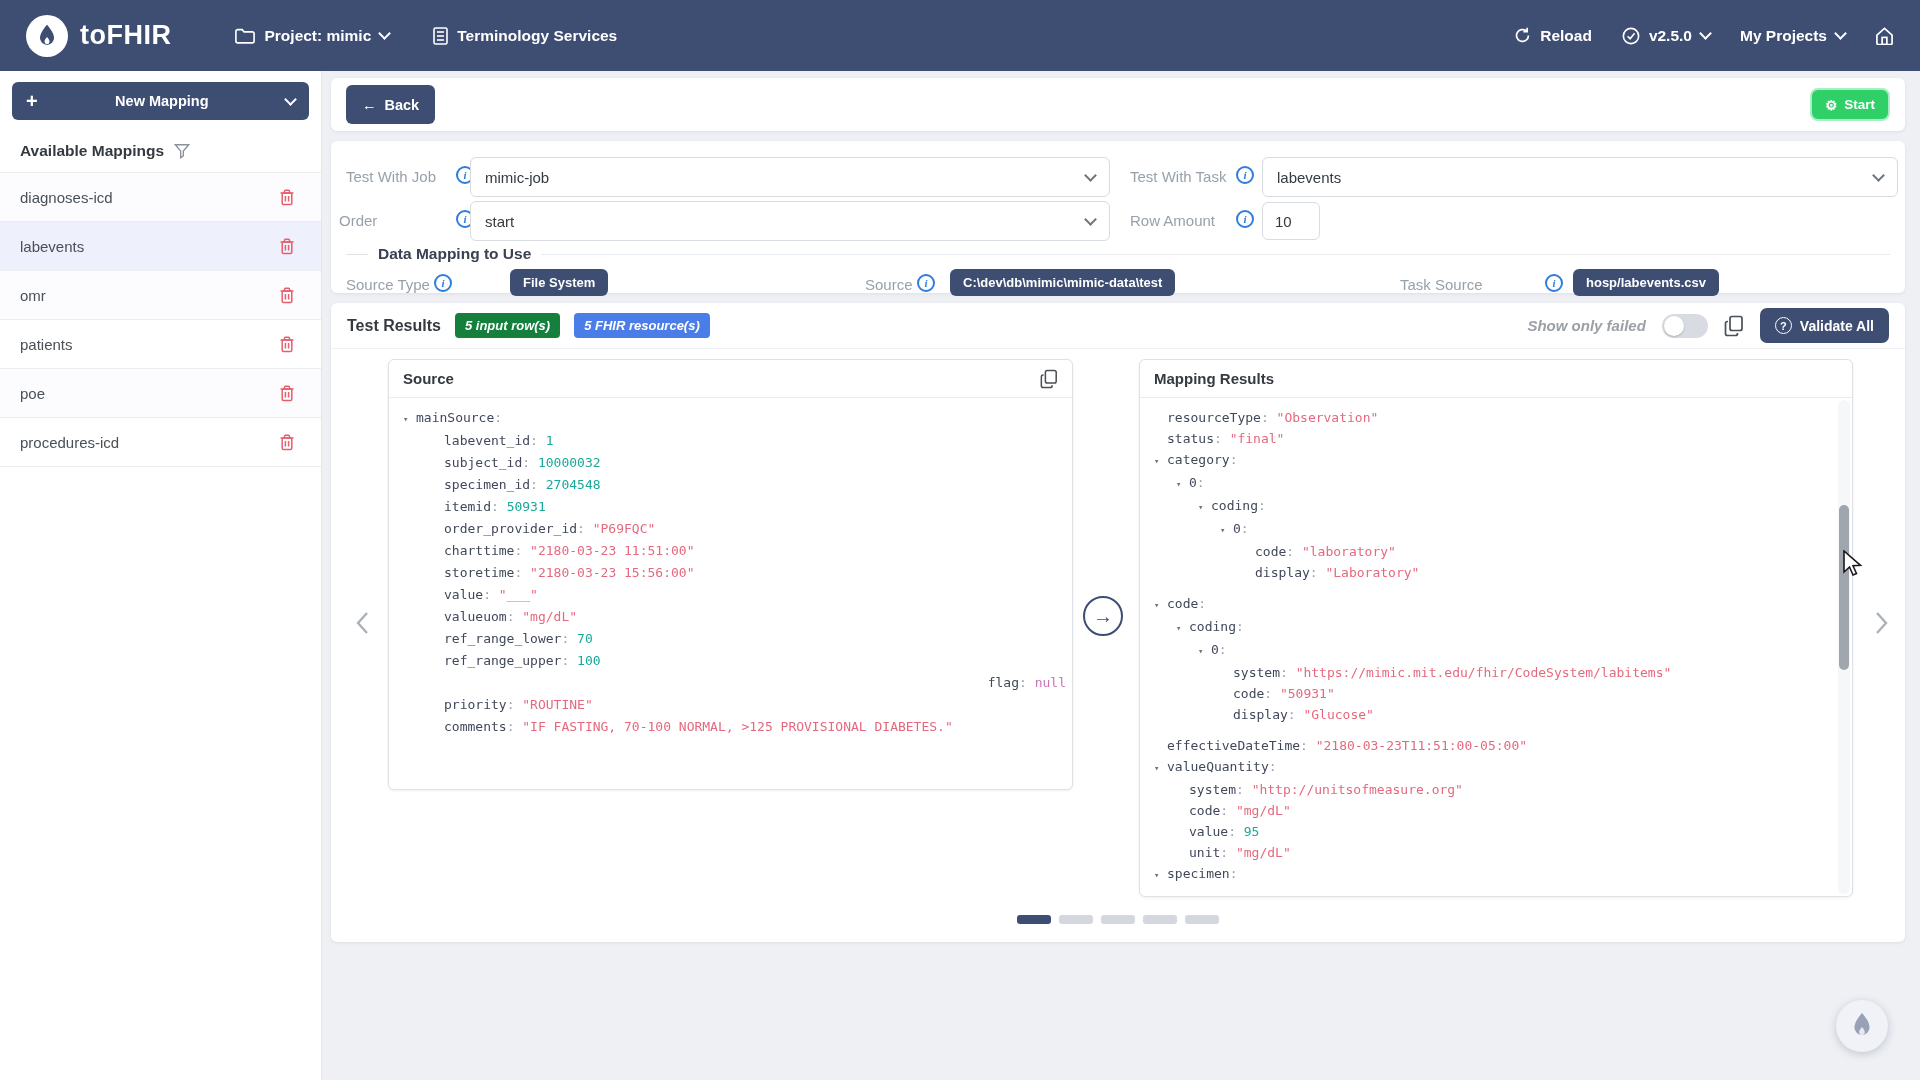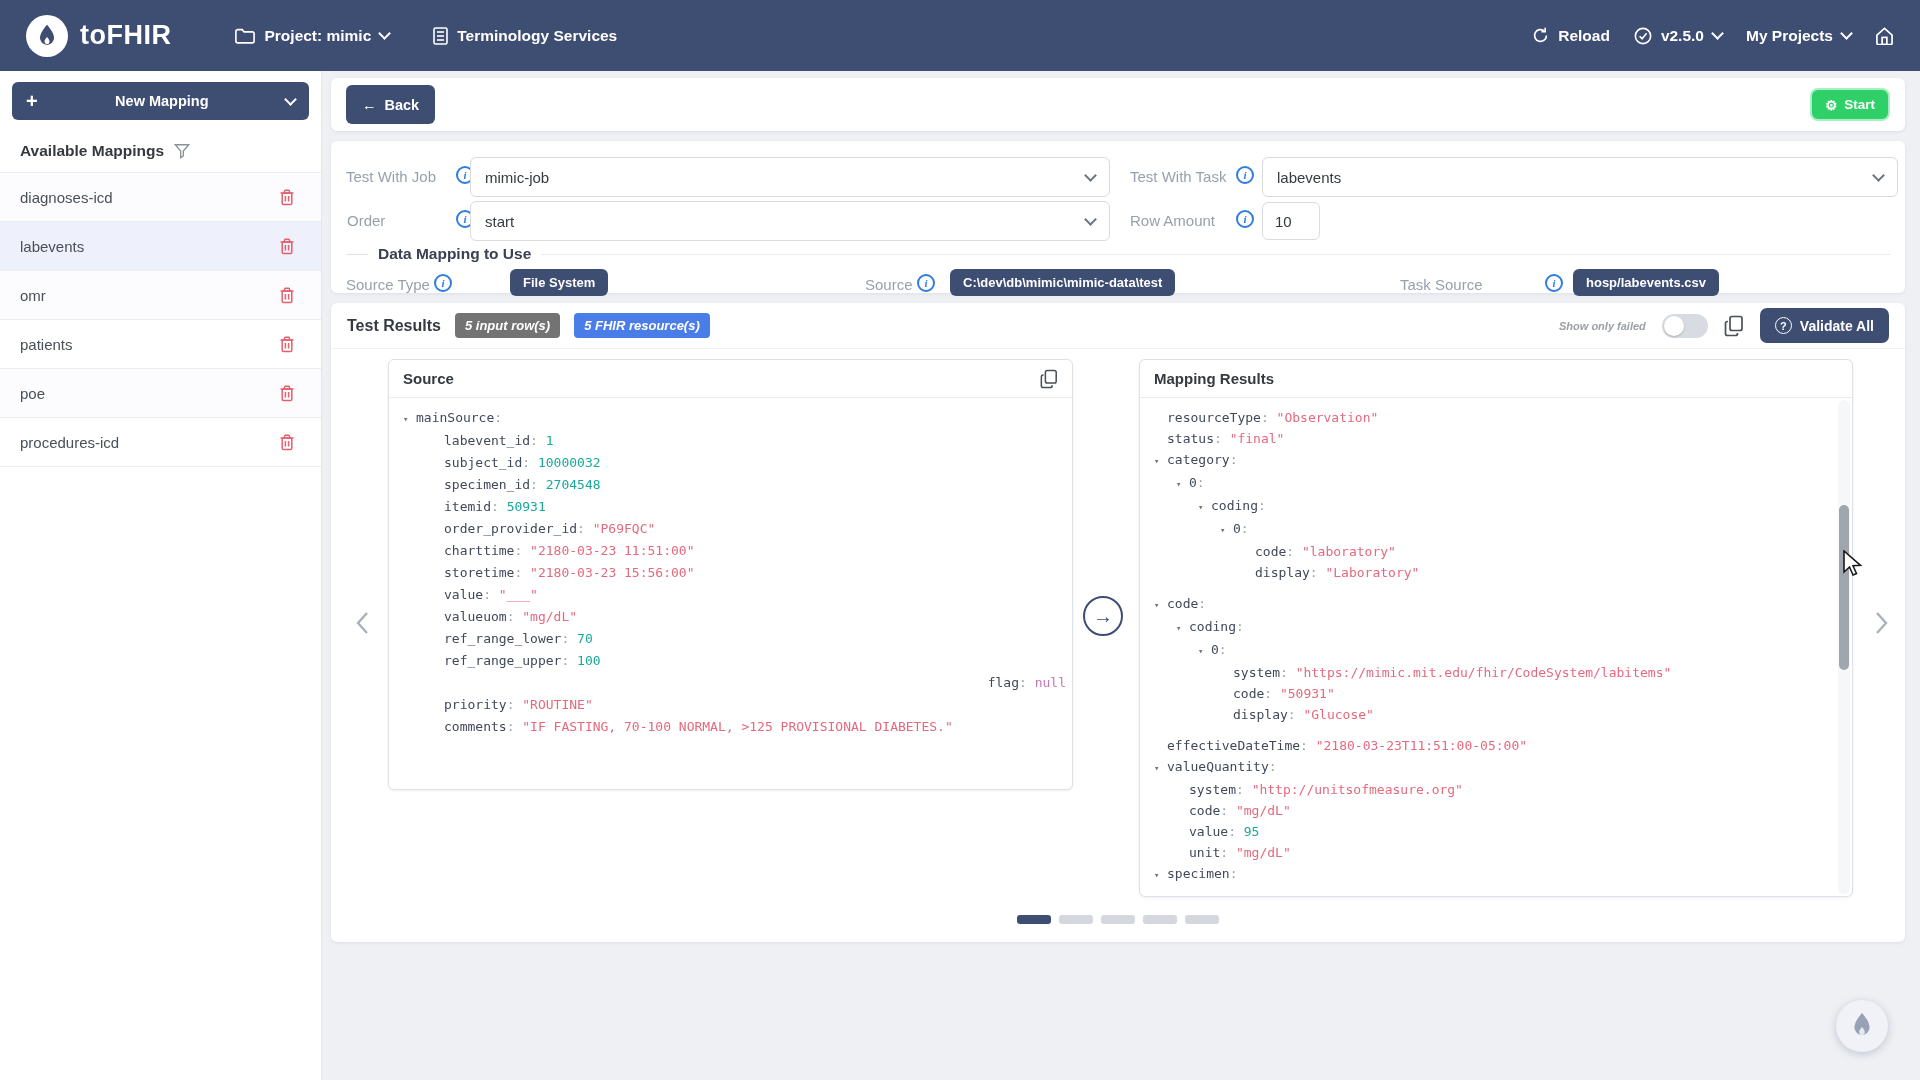--- a/index.html
+++ b/index.html
@@ -6,21 +6,21 @@
   html,body { width:1920px; height:1080px; overflow:hidden; }
   body { font-family:"Liberation Sans", sans-serif; background:#eef0f4; color:#343a40; }
 
   
   .navbar { height:71px; background:#3e4d72; display:flex; align-items:center; padding:0 26px; color:#fff; }
   .brand { display:flex; align-items:center; gap:12px; }
   .logo-circle { width:42px; height:42px; border-radius:50%; background:#fff; display:flex; align-items:center; justify-content:center; }
   .brand-name { font-size:27px; font-weight:bold; letter-spacing:0.5px; }
   .nav-left { display:flex; align-items:center; gap:44px; margin-left:64px; }
   .nav-item { display:flex; align-items:center; gap:9px; font-size:15.5px; font-weight:bold; cursor:pointer; }
-  .nav-right { margin-left:auto; display:flex; align-items:center; gap:24px; }
+  .nav-right { margin-left:auto; display:flex; align-items:center; gap:30px; }
   .chev { width:9px; height:9px; border-right:2px solid #fff; border-bottom:2px solid #fff; transform:rotate(45deg); margin-top:-4px; }
   .navbar svg { display:block; }
 
   
   .app { display:flex; height:1009px; }
   .sidebar { width:322px; background:#fff; border-right:1px solid #e3e5ea; display:flex; flex-direction:column; }
   .content { flex:1; padding:7px 15px 0 9px; display:flex; flex-direction:column; }
 
   
   .new-mapping-btn { margin:11px 12px 6px 12px; height:38px; background:#3e4d72; border:none; border-radius:6px; color:#fff; display:flex; align-items:center; padding:0 14px; cursor:pointer; }
@@ -50,24 +50,24 @@
   .ds-divider .dash { width:22px; height:1px; background:#dfe3e8; }
   .ds-divider .line { flex:1; height:1px; background:#e9ecef; }
   .ds-title { font-size:15.5px; font-weight:bold; color:#3b4151; }
   .chip { position:absolute; background:#3e4d72; color:#fff; font-size:13px; font-weight:bold; padding:6px 13px; border-radius:6px; cursor:pointer; white-space:nowrap; }
 
   
   .results-card { margin-top:10px; height:639px; display:flex; flex-direction:column; }
   .results-head { height:46px; display:flex; align-items:center; padding:0 16px; gap:14px; border-bottom:1px solid #f0f1f4; }
   .results-title { font-size:16px; font-weight:bold; color:#343a40; }
   .badge { font-size:13px; font-weight:bold; font-style:italic; color:#fff; padding:5px 10px; border-radius:4px; }
-  .badge.green { background:#737373; }
+  .badge.green { background:#15803d; }
   .badge.blue { background:#4a7de8; }
   .head-right { margin-left:auto; display:flex; align-items:center; gap:16px; }
-  .sof-label { font-size:11px; font-weight:bold; font-style:italic; color:#9aa0a6; }
+  .sof-label { font-size:15px; font-weight:bold; font-style:italic; color:#9aa0a6; }
   .toggle { width:46px; height:24px; border-radius:12px; background:#d8dbe1; position:relative; cursor:pointer; }
   .toggle .knob { position:absolute; left:2px; top:2px; width:20px; height:20px; border-radius:50%; background:#fff; box-shadow:0 1px 2px rgba(0,0,0,0.2); }
   .icon-btn { background:none; border:none; cursor:pointer; line-height:0; }
   .validate-btn { background:#3e4d72; color:#fff; border:none; border-radius:7px; height:35px; padding:0 15px; font-size:14px; font-weight:bold; display:flex; align-items:center; gap:8px; cursor:pointer; }
   .q-circle { width:17px; height:17px; border:1.5px solid #fff; border-radius:50%; display:inline-flex; align-items:center; justify-content:center; font-size:11px; font-weight:bold; }
 
   .carousel { position:relative; flex:1; }
   .panel { position:absolute; background:#fff; border:1px solid #dee2e6; border-radius:6px; box-shadow:0 1px 3px rgba(60,70,100,0.08); overflow:hidden; }
   .panel-head { height:38px; display:flex; align-items:center; justify-content:space-between; padding:0 14px; border-bottom:1px solid #e9ecef; font-size:15px; font-weight:bold; color:#343a40; }
   .source-panel { left:57px; top:10px; width:685px; height:431px; }
@@ -258,21 +258,21 @@
         <span>mimic-job</span>
         <span class="sel-chev"></span>
       </div>
       <span class="f-label" style="left:799px; top:27px;">Test With Task</span>
       <span class="info-icon" style="left:905px; top:25px;">i</span>
       <div class="select-box" style="left:931px; top:16px; width:636px;">
         <span>labevents</span>
         <span class="sel-chev"></span>
       </div>
 
-      <span class="f-label" style="left:16px; top:71px;">Order</span>
+      <span class="f-label" style="left:8px; top:71px;">Order</span>
       <span class="info-icon" style="left:125px; top:69px;">i</span>
       <div class="select-box" style="left:139px; top:60px; width:640px;">
         <span>start</span>
         <span class="sel-chev"></span>
       </div>
       <span class="f-label" style="left:799px; top:71px;">Row Amount</span>
       <span class="info-icon" style="left:905px; top:69px;">i</span>
       <input class="num-input" style="left: 931px; top: 61px;" value="10">
 
       <div class="ds-divider">

